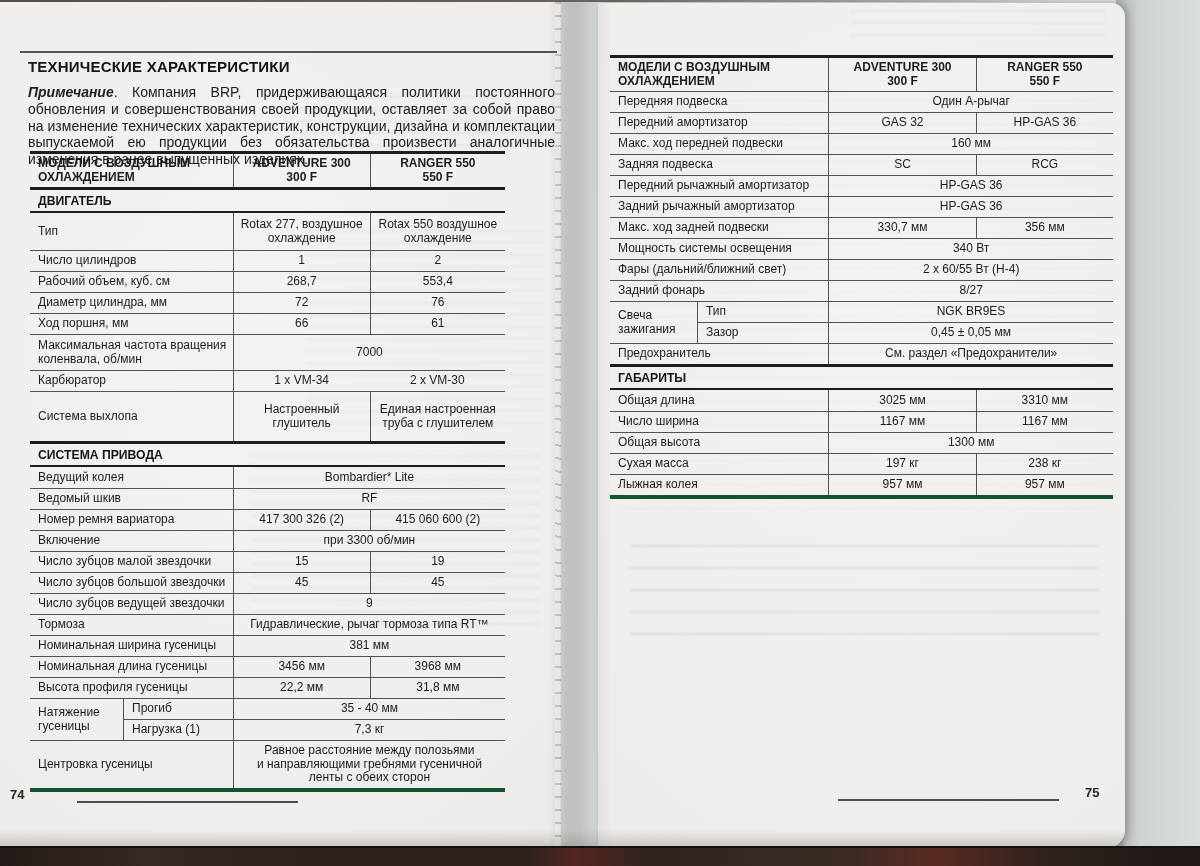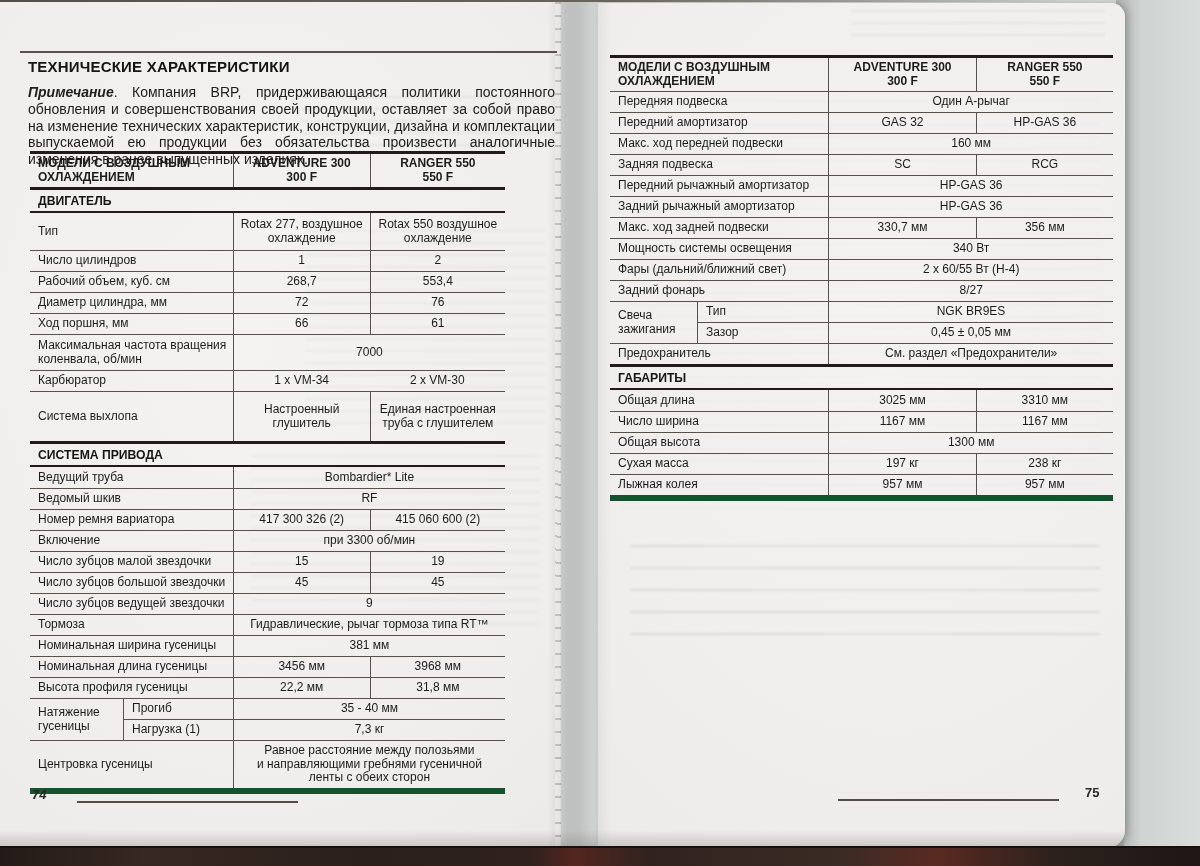--- a/index.html
+++ b/index.html
@@ -41,28 +41,28 @@
       background:repeating-linear-gradient(180deg,rgba(92,98,92,.22) 0 2px,transparent 2px 22px);}
   .g6{left:620px;top:100px;width:480px;height:420px;opacity:.15;}
 
   
   .content{position:absolute;z-index:3;color:#1e1c1a;}
   .toprule{left:20px;top:51px;width:537px;height:2px;background:#56524e;}
   .title{left:28px;top:58px;font-size:15px;font-weight:700;letter-spacing:.2px;color:#161412;}
   .note{left:28px;top:84px;width:527px;font-size:14px;line-height:16.8px;text-align:justify;color:#22201e;}
   .note .nl{font-weight:700;font-style:italic;}
   .pagenum{font-size:13px;font-weight:700;color:#2a2826;}
-  .pn-left{left:32px;top:787px;font-style:italic;}
+  .pn-left{left:10px;top:787px;}
   .pn-right{left:1085px;top:785px;}
   .footrule{height:2px;background:#514d49;}
   .fr-left{left:77px;top:801px;width:221px;}
   .fr-right{left:838px;top:799px;width:221px;}
 
   
-  .spec{border-top:3px solid #1f1c19;border-bottom:6px solid #14532d;}
+  .spec{border-top:3px solid #1f1c19;border-bottom:4px solid #14532d;}
   .ltable{left:30px;top:151px;width:475px;--c1:42.7%;--c2:28.8%;--glab:93px;--gsub:110px;}
   .rtable{left:610px;top:55px;width:503px;--c1:43.4%;--c2:29.3%;--glab:87px;--gsub:131px;}
   .trow{display:grid;grid-template-columns:var(--c1) var(--c2) 1fr;min-height:21px;
         border-top:1px solid #55514b;}
   .trow:first-child{border-top:none;}
   .sectionbar{border-top:3px solid #1f1c19;border-bottom:2px solid #1f1c19;min-height:23px;}
   .sectionbar + .trow{border-top:none;}
   .thead{min-height:31px;}
   .thead .cell{font-weight:700;}
   .sectitle{grid-column:1/-1;display:flex;align-items:center;font-weight:700;
@@ -153,21 +153,21 @@
       </div>
       <div class="trow rh52">
         <div class="cell label">Система выхлопа</div>
         <div class="cell val">Настроенный глушитель</div>
         <div class="cell val">Единая настроенная труба с глушителем</div>
       </div>
       <div class="trow sectionbar">
         <div class="sectitle">СИСТЕМА ПРИВОДА</div>
       </div>
       <div class="trow ">
-        <div class="cell label">Ведущий труба</div>
+        <div class="cell label">Ведущий колея</div>
         <div class="cell val span2">Bombardier* Lite</div>
       </div>
       <div class="trow ">
         <div class="cell label">Ведомый шкив</div>
         <div class="cell val span2">RF</div>
       </div>
       <div class="trow ">
         <div class="cell label">Номер ремня вариатора</div>
         <div class="cell val">417 300 326 (2)</div>
         <div class="cell val">415 060 600 (2)</div>

